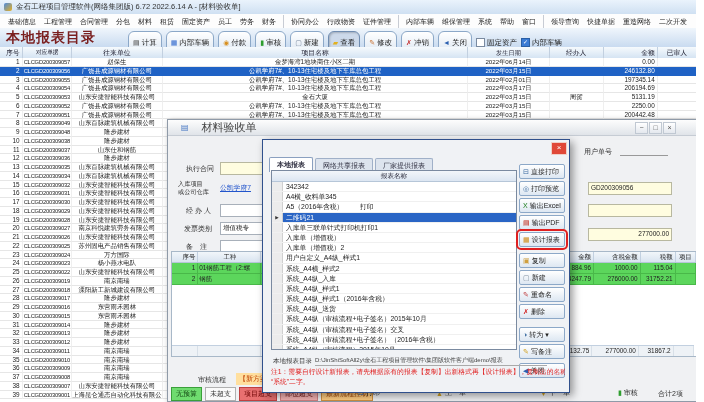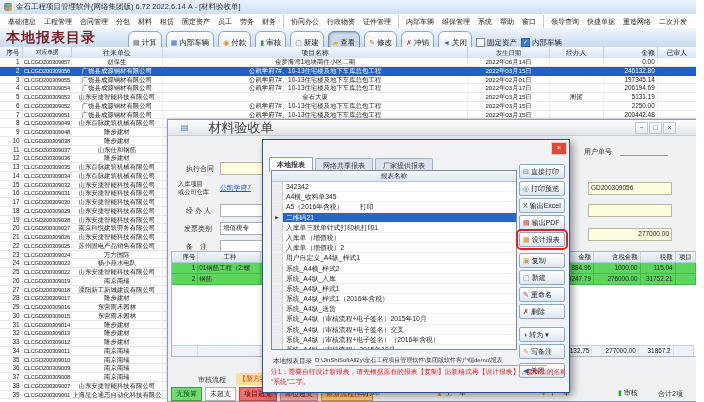--- a/index.html
+++ b/index.html
@@ -40,21 +40,21 @@
   .c6{width:52px;text-align:right;padding-right:2px}
   .c7{width:39px}
   .vscroll{position:absolute;left:697px;top:47px;width:7px;height:355px;background:#e8ecf2;border-left:1px solid #c8d0dc}
   .vscroll .arr{display:block;height:8px;font-size:4px;text-align:center;line-height:8px;color:#667;background:#d8e0ea;border:1px solid #b8c4d4}
   .vscroll .arr.dn{position:absolute;bottom:0;left:0;right:0}
   .vscroll .thumb{position:absolute;left:0;top:9px;width:6px;height:42px;background:#c4d2e4;border:1px solid #9fb2c8}
   
   .accdlg{position:absolute;left:167px;top:119px;width:530px;height:281px;background:#f0f1f3;border:1px solid #8f9aa8;box-shadow:2px 2px 6px rgba(0,0,0,.35);z-index:5}
   .accdlg .dtitle{position:absolute;left:0;top:0;right:0;height:15px;background:linear-gradient(#fdfdfd,#e0e4e9);border-bottom:1px solid #c6ccd4;display:flex;align-items:center}
   .accdlg .dico{margin-left:13px;color:#3a6ec0;font-size:8px}
-  .accdlg .dtxt{margin-left:20px;font-size:13px;color:#444}
+  .accdlg .dtxt{margin-left:13px;font-size:11px;color:#444}
   .accdlg .wins{position:absolute;left:467px;top:2px;display:flex;gap:1px}
   .accdlg .wbtn{width:11px;height:10px;font-size:7px;line-height:10px;text-align:center;color:#555;background:linear-gradient(#fff,#e4e8ee);border:1px solid #c0c8d2}
   .lbl{position:absolute;font-size:7px;color:#333;white-space:nowrap}
   .lbl.small{font-size:6.2px}
   .yfield{position:absolute;background:#fffde0;border:1px solid #b8b8a0;height:11px;font-size:6.5px;line-height:10px;padding:0 2px;overflow:hidden;white-space:nowrap}
   .wfield{position:absolute;background:#fff;border:1px solid #a8b0ba;height:11px;font-size:6.5px;line-height:10px;padding:0 2px;overflow:hidden;white-space:nowrap}
   .linkv{position:absolute;color:#2255cc;text-decoration:underline;font-size:6.8px;white-space:nowrap;overflow:hidden}
   .uline{position:absolute;border-bottom:1px solid #999;height:8px}
   .wrapl{position:absolute;font-size:6.5px;color:#555}
   .accgrid{position:absolute;left:3px;top:131px;width:524px;height:104px;background:#fff;border:1px solid #a8b8c8}

